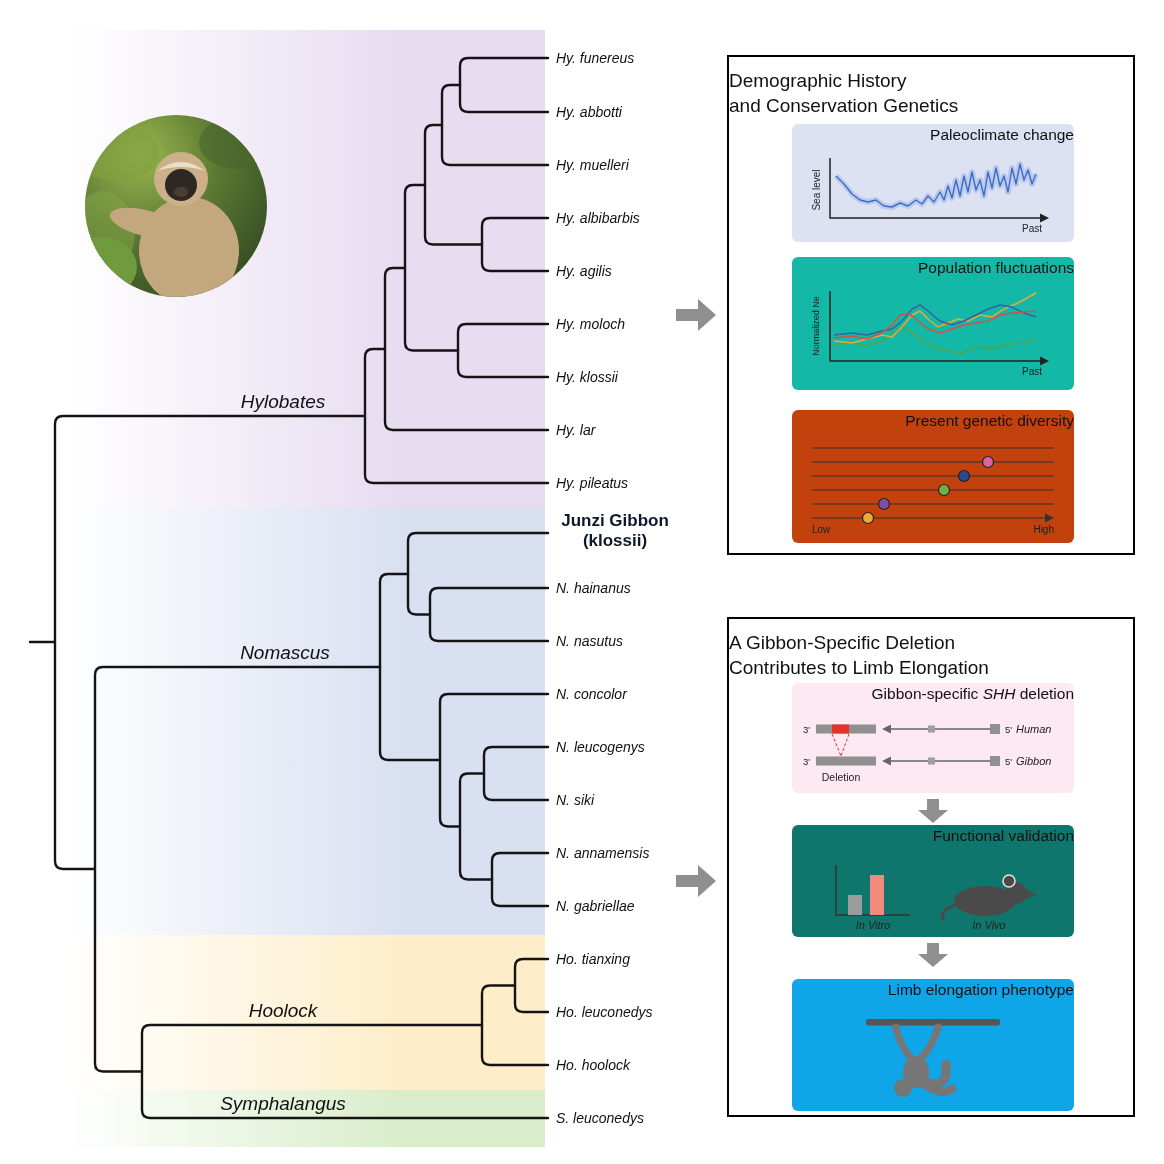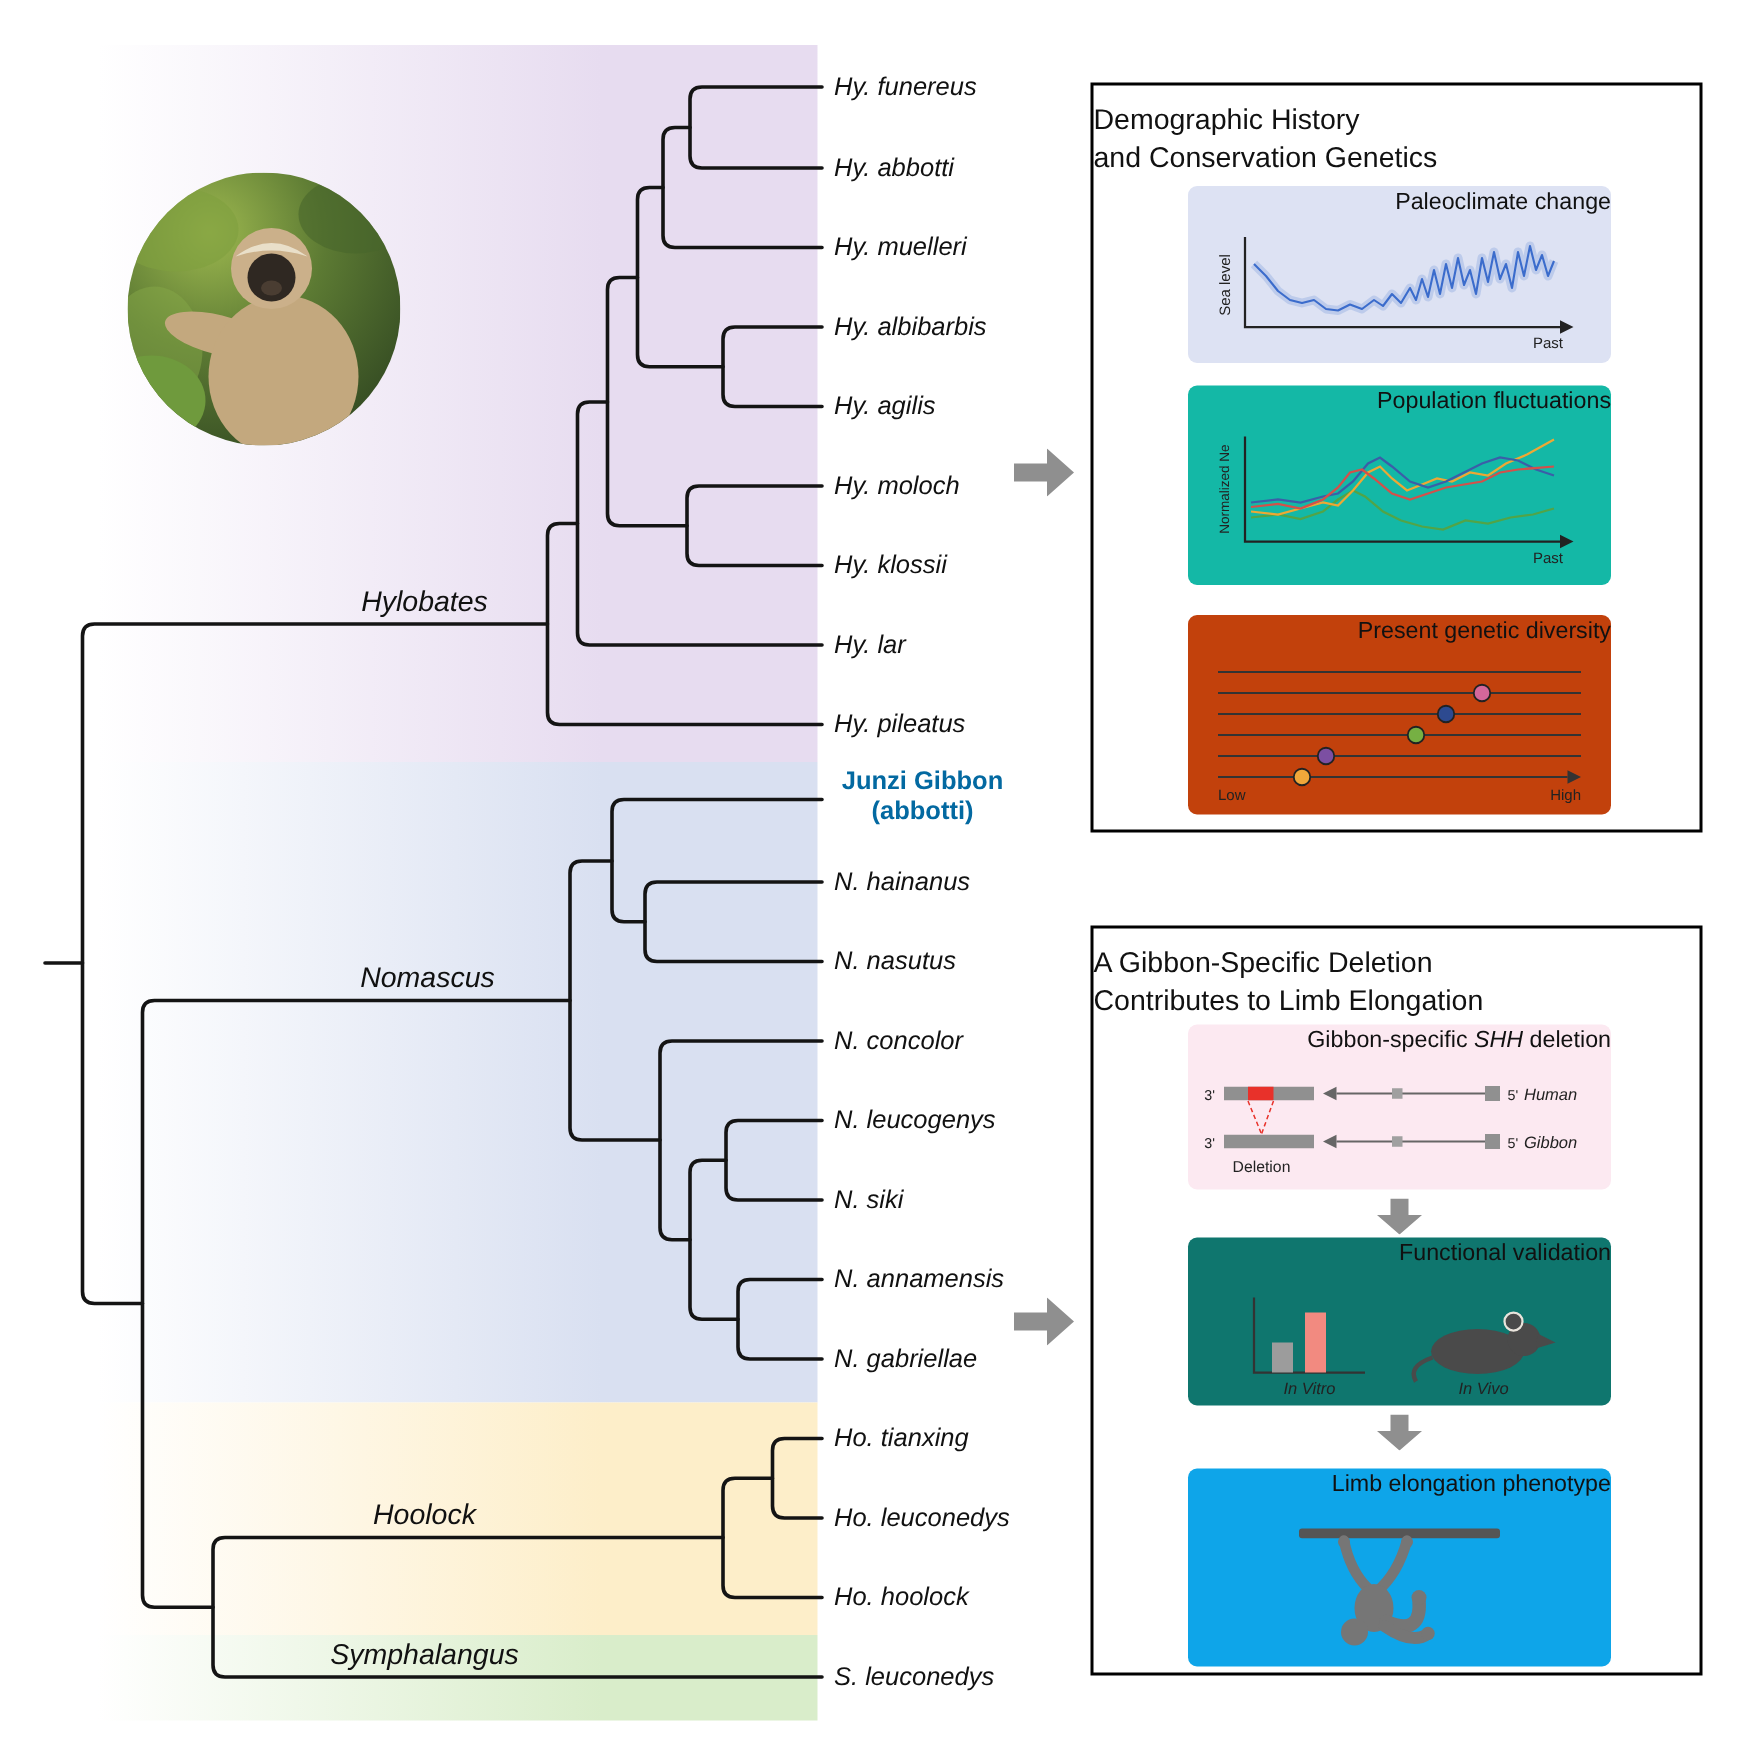--- a/index.html
+++ b/index.html
@@ -4,22 +4,22 @@
 <style>
   html,body{margin:0;padding:0;background:#ffffff;}
   .figure{position:relative;width:1164px;height:1164px;background:#fff;overflow:hidden;
           font-family:"Liberation Sans","DejaVu Sans",sans-serif;color:#111;}
   .band{position:absolute;left:65px;width:480px;}
   .band-hylobates{top:30px;height:478px;background:linear-gradient(90deg,#ffffff 0%,#e7dcf0 70%);}
   .band-nomascus{top:508px;height:427px;background:linear-gradient(90deg,#ffffff 0%,#d9e0f1 70%);}
   .band-hoolock{top:935px;height:155px;background:linear-gradient(90deg,#ffffff 0%,#fdeec9 70%);}
   .band-symphalangus{top:1090px;height:57px;background:linear-gradient(90deg,#ffffff 0%,#d9edca 70%);}
   .tree-svg{position:absolute;left:0;top:0;}
-  .tip{position:absolute;left:556px;font-style:italic;font-size:17px;line-height:22px;white-space:nowrap;}
-  .junzi{color:#0369a1;font-weight:bold;font-style:normal;text-align:center;width:118px;line-height:20px;font-size:17px;}
+  .tip{position:absolute;left:556px;font-style:italic;font-size:14px;line-height:22px;white-space:nowrap;}
+  .junzi{color:#0f172a;font-weight:bold;font-style:normal;text-align:center;width:118px;line-height:20px;font-size:17px;}
   .genus{position:absolute;width:150px;text-align:center;font-style:italic;font-size:19px;line-height:20px;}
   .photo{position:absolute;left:85px;top:115px;width:182px;height:182px;border-radius:50%;overflow:hidden;}
   .panel{position:absolute;left:727px;width:408px;background:#fff;border:2px solid #000;box-sizing:border-box;}
   .panel-title{text-align:left;font-size:19px;line-height:25px;margin-top:11px;}
   .mini{position:absolute;left:63px;width:282px;border-radius:6px;}
   .mini-title{text-align:right;font-size:15.5px;margin-top:2px;}
   .chart{position:absolute;left:0;top:26px;}
   .chart2{position:absolute;left:0;top:30px;}
   .arrow{position:absolute;}
   text{font-family:"Liberation Sans","DejaVu Sans",sans-serif;fill:#222;}
@@ -96,21 +96,21 @@
   <div class="tip" style="top:101px">Hy. abbotti</div>
   <div class="tip" style="top:154px">Hy. muelleri</div>
   <div class="tip" style="top:207px">Hy. albibarbis</div>
   <div class="tip" style="top:260px">Hy. agilis</div>
   <div class="tip" style="top:313px">Hy. moloch</div>
   <div class="tip" style="top:366px">Hy. klossii</div>
   <div class="tip" style="top:419px">Hy. lar</div>
   <div class="tip" style="top:472px">Hy. pileatus</div>
   <div class="tip junzi" style="top:511px">
     <span>Junzi Gibbon</span><br>
-    <span>(abbotti)</span>
+    <span>(klossii)</span>
   </div>
   <div class="tip" style="top:577px">N. hainanus</div>
   <div class="tip" style="top:630px">N. nasutus</div>
   <div class="tip" style="top:683px">N. concolor</div>
   <div class="tip" style="top:736px">N. leucogenys</div>
   <div class="tip" style="top:789px">N. siki</div>
   <div class="tip" style="top:842px">N. annamensis</div>
   <div class="tip" style="top:895px">N. gabriellae</div>
   <div class="tip" style="top:948px">Ho. tianxing</div>
   <div class="tip" style="top:1001px">Ho. leuconedys</div>

